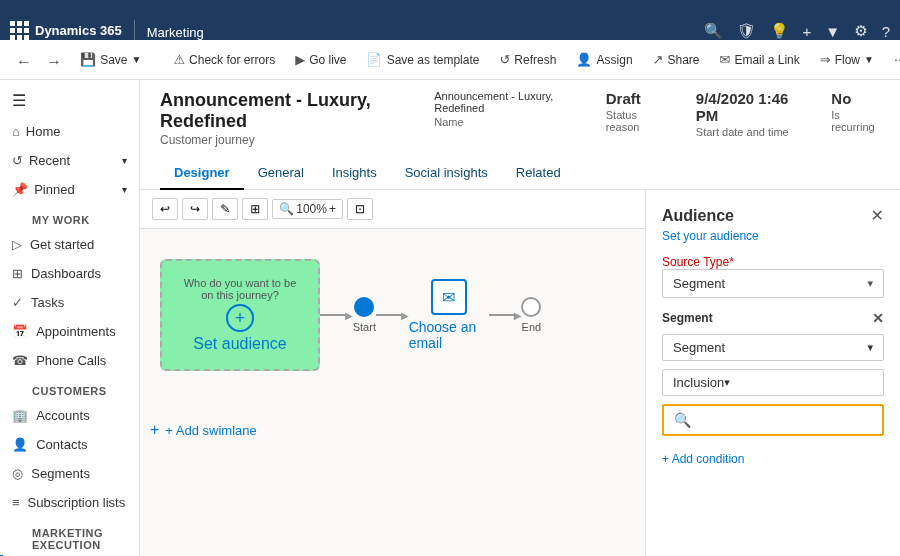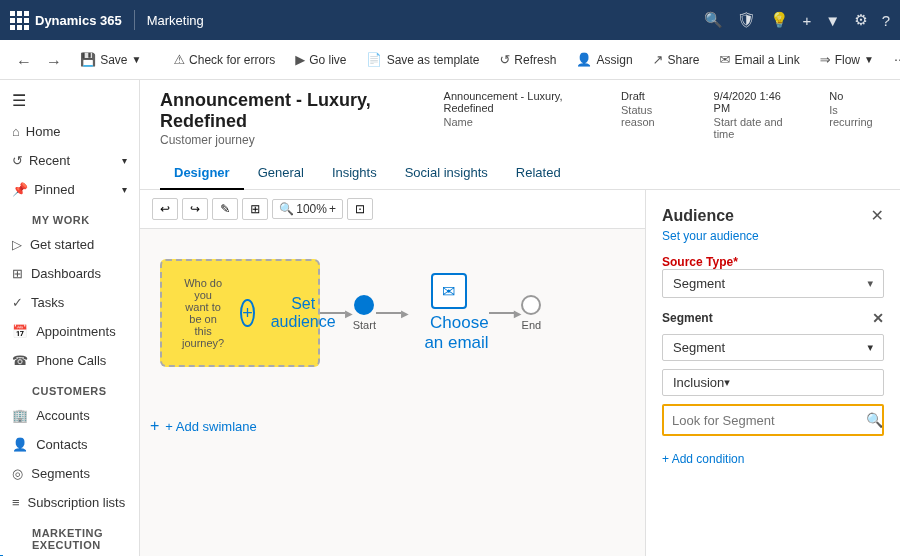--- a/index.html
+++ b/index.html
@@ -3,21 +3,21 @@
   <meta charset="utf-8">
   <style>
     * { box-sizing: border-box; margin: 0; padding: 0; }
     body { font-family: 'Segoe UI', sans-serif; font-size: 13px; color: #333; background: #f3f2f1; overflow: hidden; width: 900px; height: 556px; }
 
     
     .topnav {
       background: #1e3a5f;
       height: 40px;
       display: flex;
-      align-items: center;
+      align-items: flex-end;
       padding: 0 10px;
       gap: 8px;
       color: white;
     }
     .topnav-logo { display: flex; align-items: center; gap: 6px; font-size: 13px; font-weight: 600; color: white; }
     .topnav-logo .grid-icon { display: grid; grid-template-columns: repeat(3,5px); gap: 2px; }
     .topnav-logo .grid-icon span { width: 5px; height: 5px; background: white; display: block; }
     .topnav-divider { width: 1px; height: 20px; background: rgba(255,255,255,0.3); margin: 0 4px; }
     .topnav-right { margin-left: auto; display: flex; align-items: center; gap: 14px; color: rgba(255,255,255,0.85); font-size: 15px; }
     .topnav-right span { cursor: pointer; }
@@ -73,42 +73,42 @@
       background: #fff;
       padding: 10px 20px 0;
       border-bottom: 1px solid #e0e0e0;
     }
     .page-title-row { display: flex; align-items: flex-start; justify-content: space-between; }
     .page-title { font-size: 18px; font-weight: 600; color: #1e1e1e; }
     .page-subtitle { font-size: 12px; color: #666; margin-top: 1px; }
     .page-meta { display: flex; gap: 30px; align-items: flex-start; }
     .meta-item { display: flex; flex-direction: column; gap: 2px; }
     .meta-label { font-size: 11px; color: #666; }
-    .meta-value { font-size: 11px; color: #333; font-weight: 400; }
+    .meta-value { font-size: 15px; color: #333; font-weight: 700; }
     .meta-value.draft { color: #333; }
     .page-tabs { display: flex; gap: 0; margin-top: 10px; }
     .tab {
       padding: 8px 14px; font-size: 13px; cursor: pointer; color: #0c4a6e;
       border-bottom: 2px solid transparent; margin-bottom: -1px;
     }
     .tab.active { color: #0078d4; border-bottom: 2px solid #000000; font-weight: 600; }
 
     
     .designer-area { flex: 1; display: flex; overflow: hidden; }
     .canvas-area { flex: 1; background: #faf9f8; position: relative; overflow: hidden; }
     .canvas-toolbar {
       display: flex; align-items: center; gap: 4px;
       padding: 8px 12px; background: #fff; border-bottom: 1px solid #e0e0e0;
     }
     .canvas-btn { border: 1px solid #ccc; background: #fff; padding: 3px 7px; cursor: pointer; border-radius: 2px; font-size: 12px; }
     .canvas-zoom { display: flex; align-items: center; gap: 2px; font-size: 12px; border: 1px solid #ccc; border-radius: 2px; padding: 2px 6px; background: #fff; }
     .audience-box {
       border: 2px dashed #aaa; border-radius: 6px; padding: 16px 20px;
-      display: flex; flex-direction: row; align-items: center; gap: 16px;
-      width: 160px; background: #fde047; font-size: 12px; color: #555; text-align: center;
+      display: flex; flex-direction: column; align-items: center; gap: 3px;
+      width: 160px; background: #86efac; font-size: 12px; color: #555; text-align: center;
     }
     .audience-box .add-btn {
       width: 28px; height: 28px; border-radius: 50%; border: 2px solid #0078d4;
       display: flex; align-items: center; justify-content: center; cursor: pointer;
       color: #0078d4; font-size: 18px; font-weight: 300;
     }
     .audience-box .set-audience { color: #0078d4; font-size: 16px; cursor: pointer; text-decoration: none; }
     .journey-node {
       display: flex; flex-direction: column; align-items: center; gap: 4px;
     }
@@ -118,35 +118,35 @@
       font-size: 10px;
     }
     .node-circle.start-node { background: #0078d4; border-color: #0078d4; }
     .node-circle.end-node { background: #fff; border-color: #999; }
     .node-label { font-size: 11px; color: #555; }
     .email-node {
       width: 36px; height: 36px; border: 2px solid #0078d4; border-radius: 4px;
       background: #fff; display: flex; align-items: center; justify-content: center;
       cursor: pointer;
     }
-    .email-node-label { font-size: 17px; color: #0078d4; text-align: right; width: 80px; }
+    .email-node-label { font-size: 14px; color: #0078d4; text-align: left; width: 80px; }
     .add-swimlane { display: flex; align-items: center; gap: 6px; color: #0078d4; font-size: 13px; cursor: pointer; margin-top: 20px; padding-left: 10px; }
     .add-swimlane-icon { font-size: 16px; }
 
     
     .audience-panel {
       width: 255px; background: #fff; border-left: 1px solid #e0e0e0;
       padding: 16px; display: flex; flex-direction: column; gap: 12px;
       flex-shrink: 0;
     }
     .panel-header { display: flex; align-items: center; justify-content: space-between; }
     .panel-title { font-size: 16px; font-weight: 600; color: #333; }
     .panel-close { cursor: pointer; color: #555; font-size: 16px; border: none; background: transparent; }
     .panel-subtitle { font-size: 12px; color: #0078d4; cursor: pointer; margin-top: -8px; }
-    .panel-label { font-size: 12px; color: #333; font-weight: 700; }
+    .panel-label { font-size: 12px; color: #333; font-weight: 400; }
     .panel-label span { color: #c00; }
     .panel-select {
       display: flex; align-items: center; justify-content: space-between;
       border: 1px solid #ccc; border-radius: 2px; padding: 6px 10px;
       cursor: pointer; background: #fff; font-size: 13px;
     }
     .panel-select .caret { color: #555; font-size: 11px; }
     .segment-section { display: flex; flex-direction: column; gap: 8px; }
     .segment-header { display: flex; align-items: center; justify-content: space-between; font-size: 12px; font-weight: 600; }
     .segment-close { cursor: pointer; color: #555; font-size: 14px; }
@@ -446,21 +446,20 @@
           </div>
           <div class="segment-dropdown">
             <span>Segment</span>
             <span style="font-size:11px;">▾</span>
           </div>
           <div class="inclusion-dropdown">
             <span>Inclusion</span>
             <span style="font-size:11px;">▾</span>
           </div>
           <div class="look-for-row">
-            <input class="look-for-input" type="text" placeholder="Look for Segment" style="">
             <button class="look-for-btn">🔍</button>
           </div>
         </div>
 
         <div class="add-condition">
           <span>+ Add condition</span>
         </div>
       </div>
     </div>
   </div>

